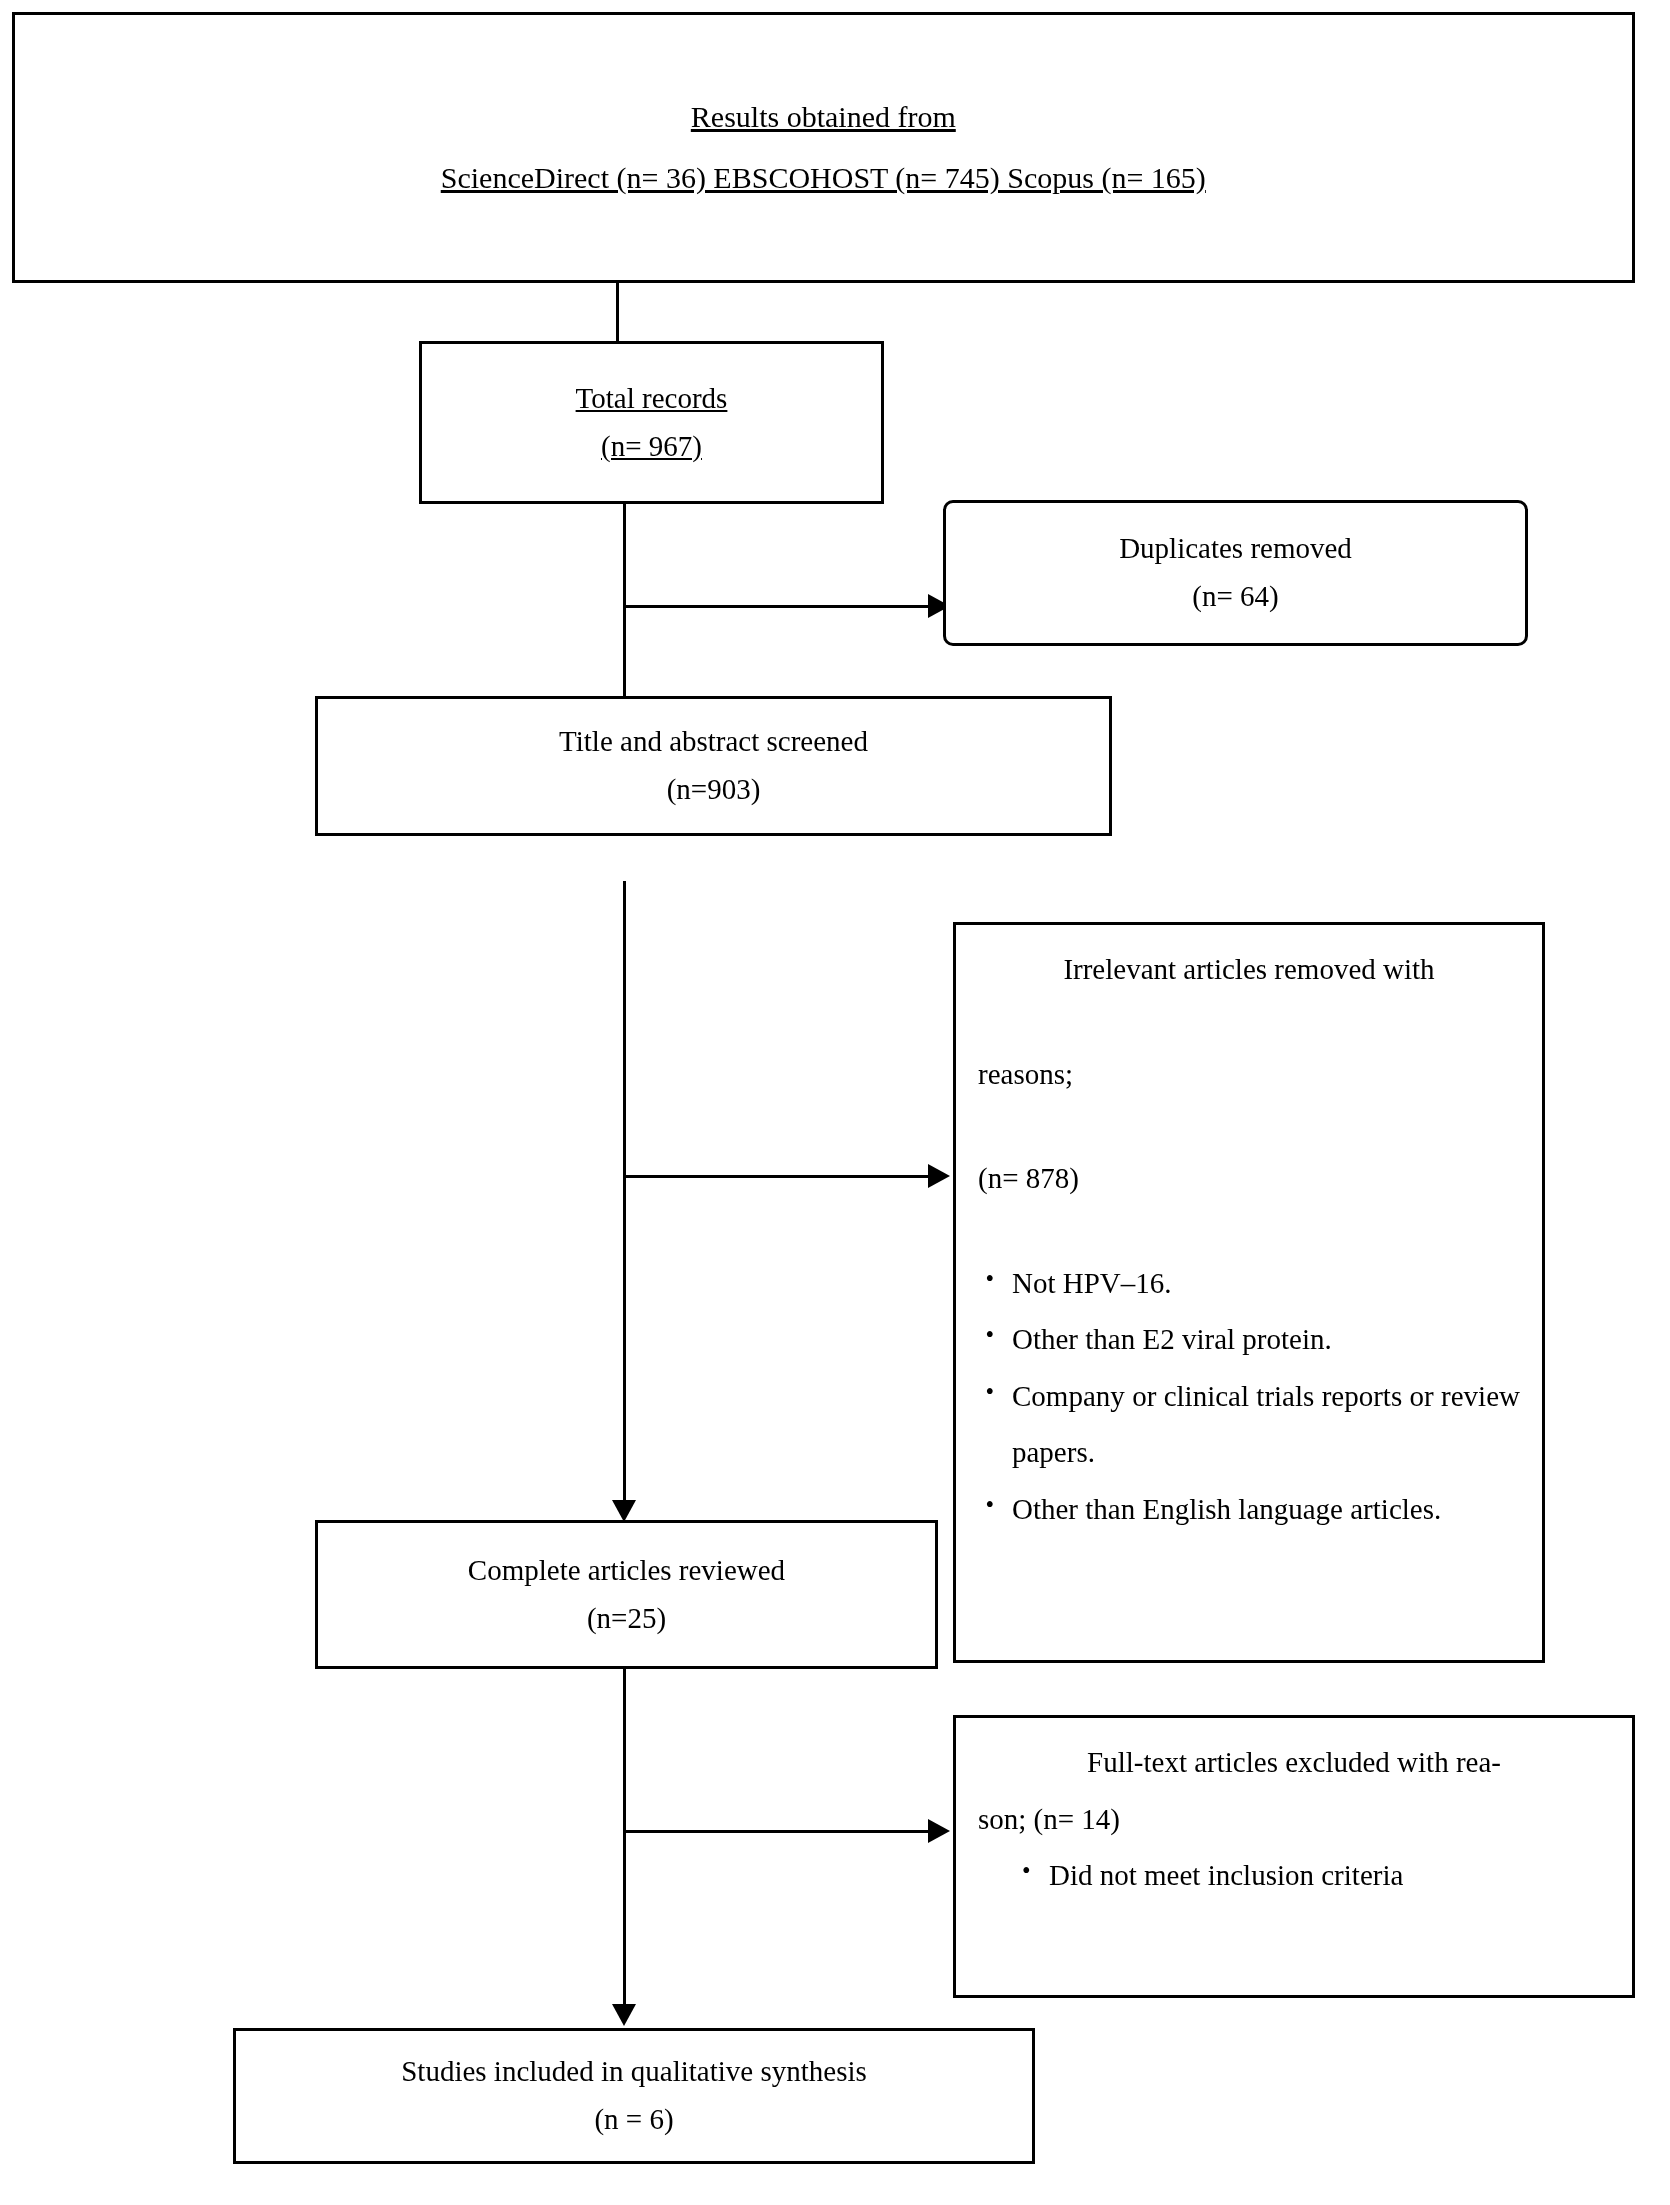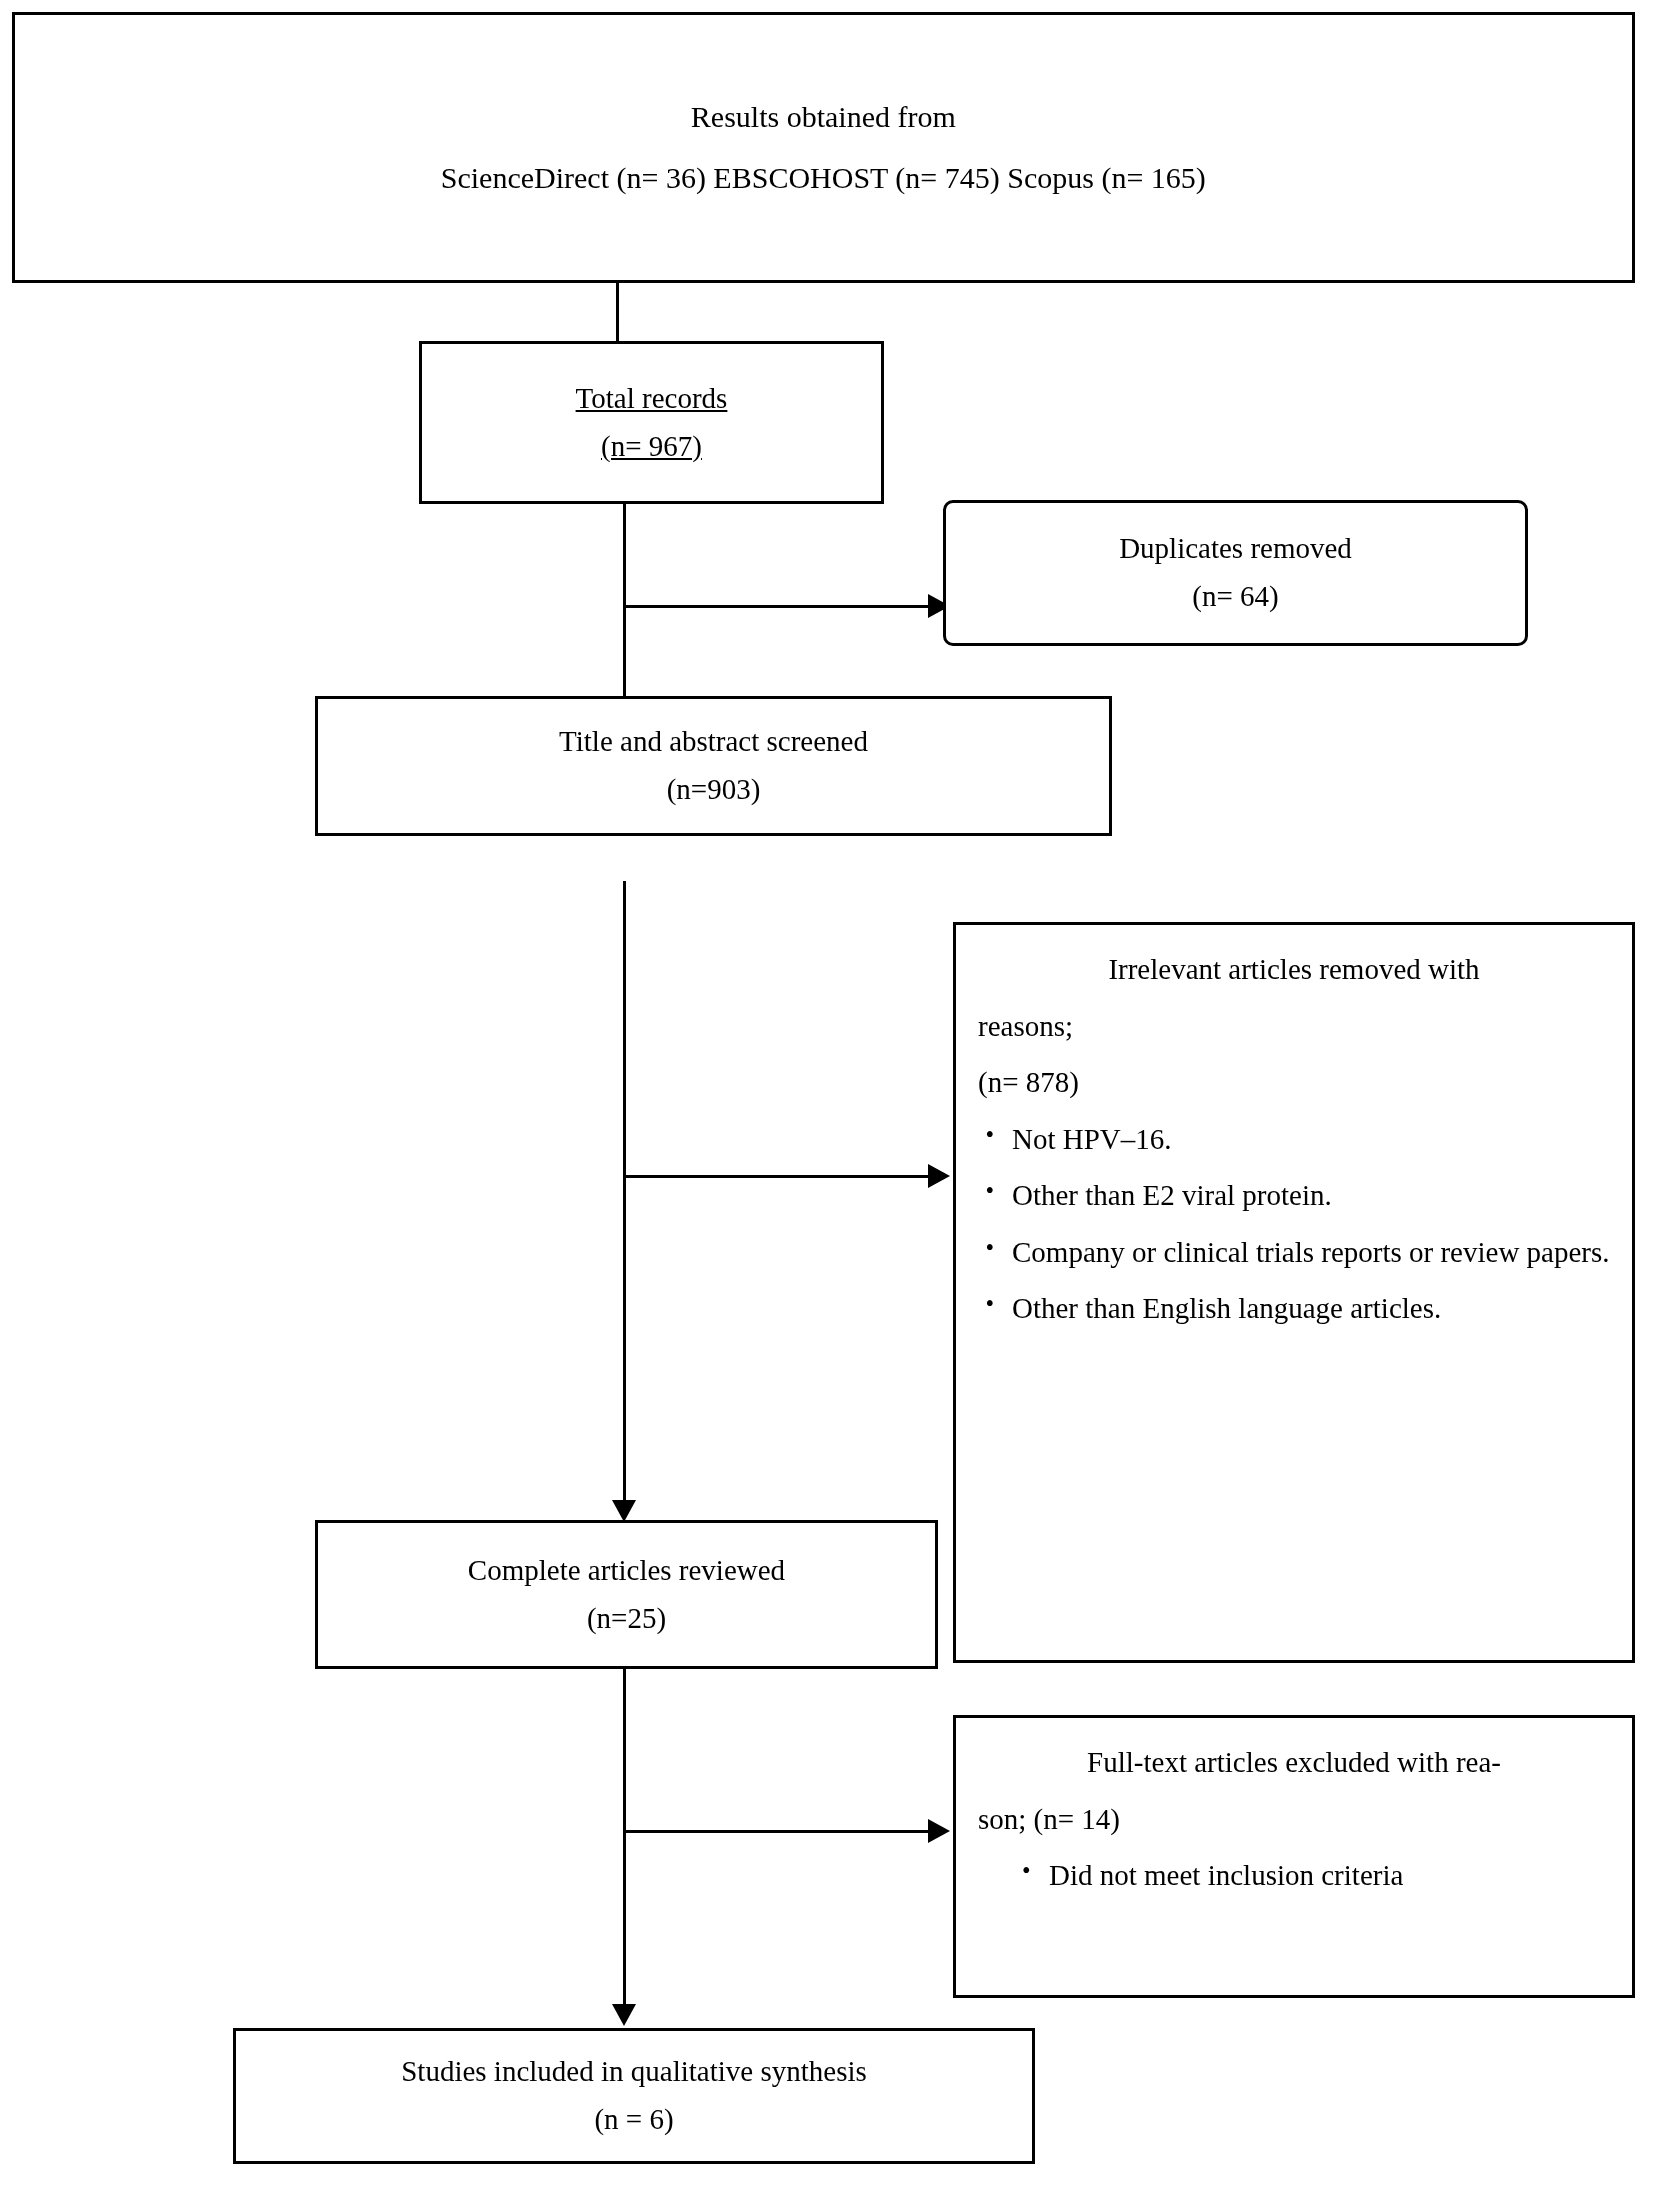--- a/index.html
+++ b/index.html
@@ -24,21 +24,21 @@
     justify-content:center;
     align-items:center;
     text-align:center;
     line-height:1.65;
     font-size:29px;
     z-index:3;
   }
   .box .ln{display:block;width:100%;}
 
   
-  #box-sources{ line-height:2.05; font-size:30px; }
+  #box-sources{ line-height:2.05; font-size:30px;text-decoration:underline; }
 
   
   .reasonbox{
     justify-content:flex-start;
     align-items:stretch;
     padding:16px 22px 9.4px 22px;
     font-size:29px;
     line-height:1.95;
   }
   .reasonbox .hdr{display:block;text-align:left;}
@@ -120,21 +120,21 @@
     <span class="ln">Title and abstract screened</span>
     <span class="ln">(n=903)</span>
   </div>
 
   <div class="vline" style="left:623px;top:881px;height:623px;"></div>
   <div class="arrow-down" style="left:612px;top:1500px;"></div>
 
   <div class="hline" style="left:623px;top:1175px;width:314px;"></div>
   <div class="arrow-right" style="left:928px;top:1164px;"></div>
 
-  <div class="box reasonbox" id="box-irrelevant" style="left:953px;top:922px;width:682px;height:741px;">
+  <div class="box reasonbox" id="box-irrelevant" style="left:953px;top:922px;width:592px;height:741px;gap:48px;">
     <span class="hdr just">Irrelevant articles removed with</span>
     <span class="hdr">reasons;</span>
     <span class="hdr">(n= 878)</span>
     <ul>
       <li class="nojust">
         <span class="bullet">•</span>
         <span>Not HPV–16.</span>
       </li>
       <li>
         <span class="bullet">•</span>

